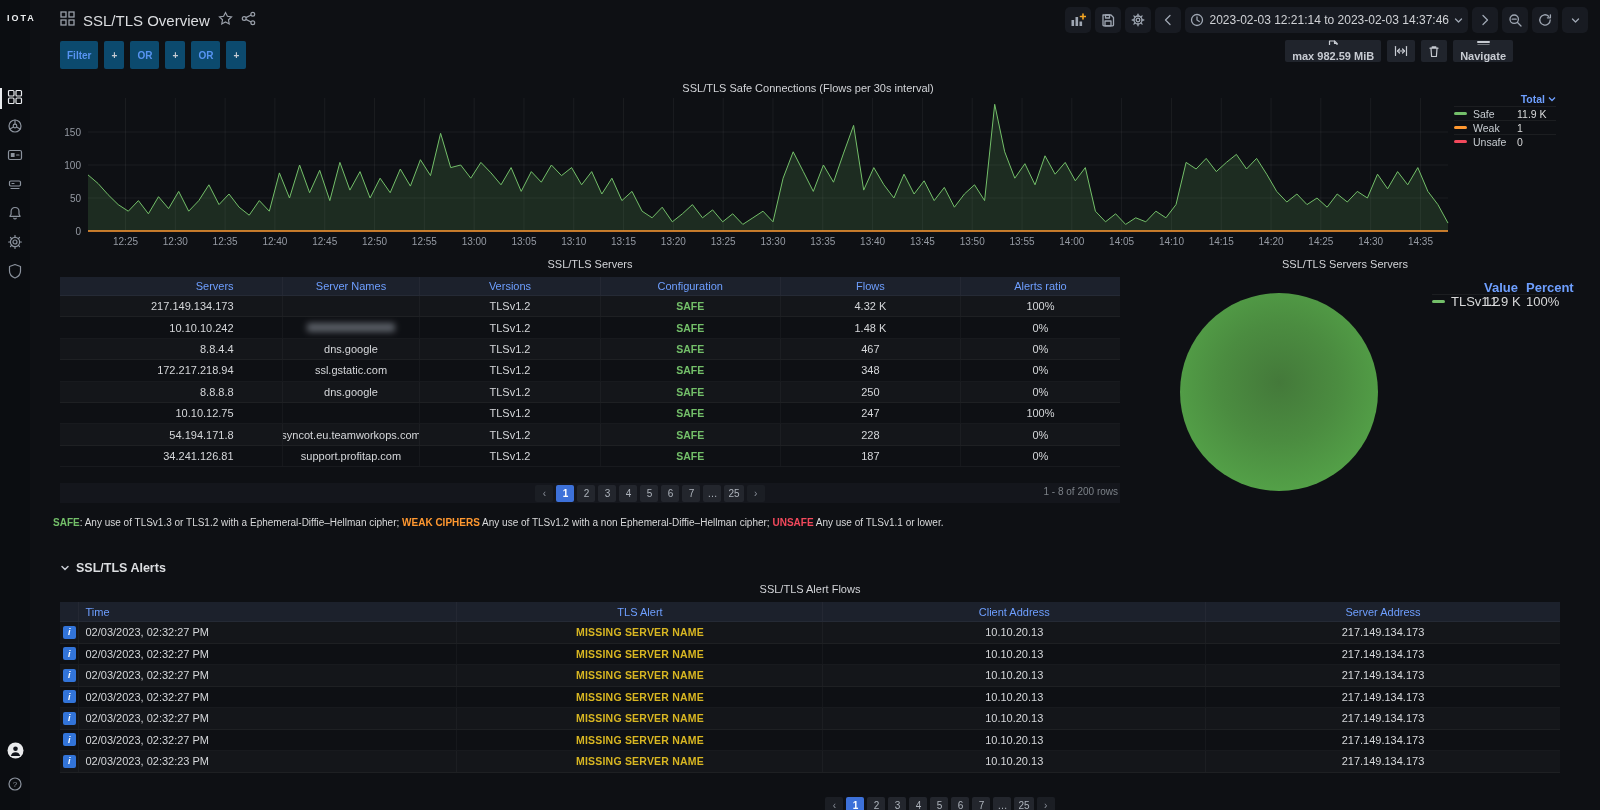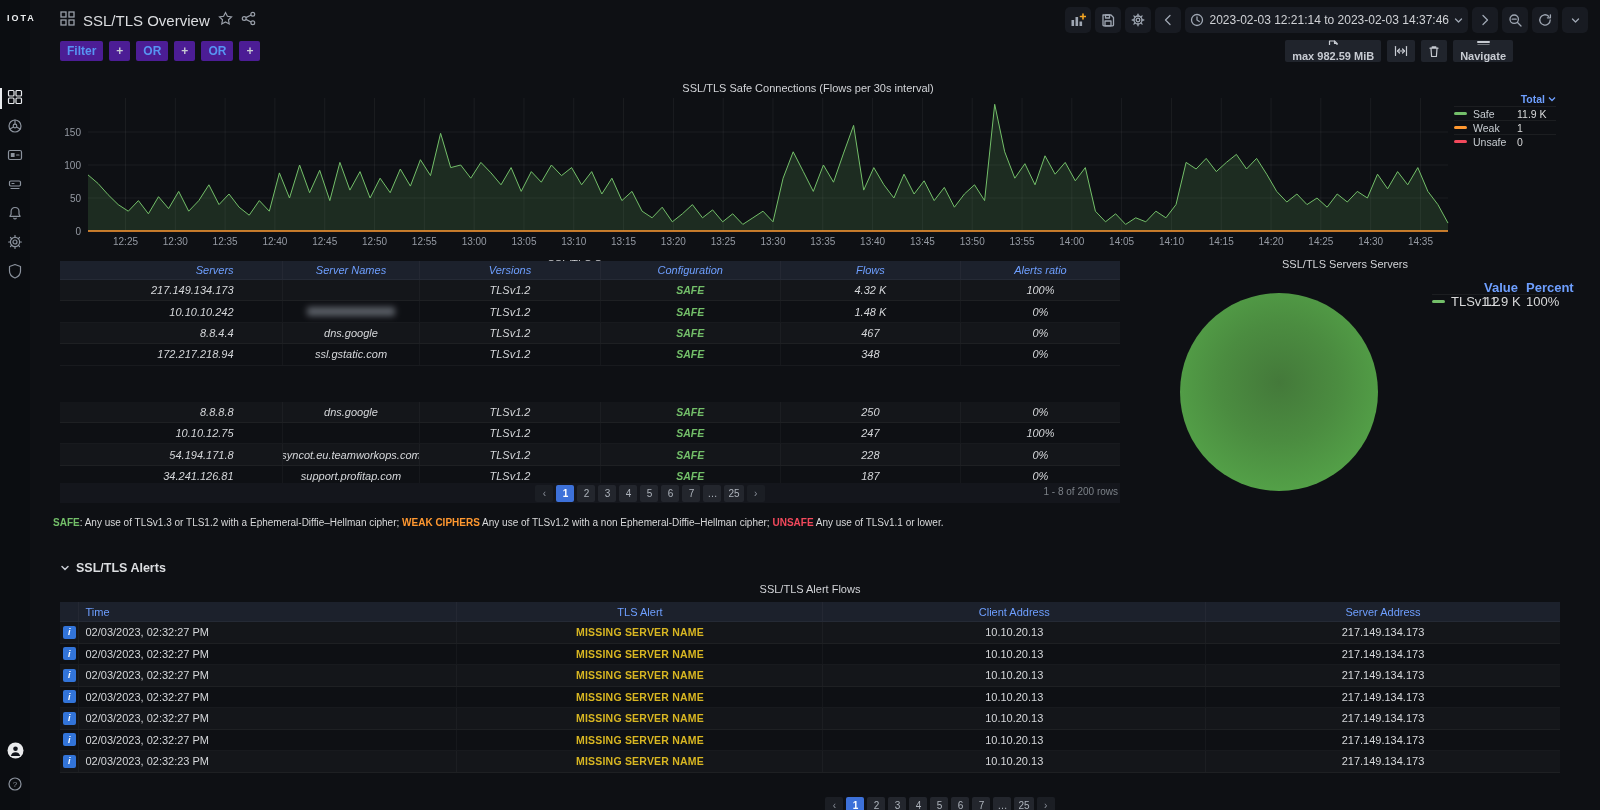--- a/index.html
+++ b/index.html
@@ -23,21 +23,21 @@
   .page-title { font-size:15px; font-weight:500; color:#dcdee1; }
   .tb-right { margin-left:auto; display:flex; align-items:center; gap:4px; }
   .ibtn { height:26px; min-width:26px; padding:0 5px; background:#181b22; border-radius:5px; display:flex; align-items:center; justify-content:center; gap:5px; cursor:pointer; }
   .ibtn svg { stroke:#9fa7b3; fill:none; stroke-width:1.3; stroke-linecap:round; stroke-linejoin:round; }
   .time-text { font-size:12px; color:#d0d2d6; white-space:nowrap; }
 
   
   .filterbar { position:absolute; left:60px; top:40px; right:60px; height:24px; }
   .fb-left { position:absolute; left:0; top:1px; display:flex; gap:6px; }
   .fb-right { position:absolute; right:27px; top:0; display:flex; gap:6px; }
-  .fbtn { height:20px; min-width:20px; padding:0 7px; background:#4c1d95; border-radius:2px; font-size:12px; font-weight:700; color:#c7cbd2; display:flex; align-items:center; justify-content:center; gap:5px; cursor:pointer; }
+  .fbtn { height:28px; min-width:20px; padding:0 7px; background:#0c4a6e; border-radius:2px; font-size:10px; font-weight:700; color:#c7cbd2; display:flex; align-items:center; justify-content:center; gap:5px; cursor:pointer; }
   .fbtn.blue { color:#5794f2; }
   .fb-right .fbtn { height:22px; background:#20242c; font-size:11px;flex-direction:column; }
   .fb-right svg { stroke:#c7cbd2; fill:none; stroke-width:1.2; stroke-linecap:round; stroke-linejoin:round; }
 
   
   .panel-title { position:absolute; left:0; right:0; text-align:center; font-size:11px; font-weight:500; color:#d2d4d8; }
   .panel-ts { position:absolute; left:60px; top:66px; width:1496px; height:190px; }
   #ts-svg { position:absolute; left:0; top:24px; }
   .ylab,.xlab { fill:#959aa3; font-size:10px; font-family:"Liberation Sans",sans-serif; }
   .grid { stroke:rgba(255,255,255,0.055); stroke-width:1; }
@@ -59,21 +59,21 @@
   .tcell { display:flex; align-items:center; font-size:11px; color:#d5d7da; border-right:1px solid rgba(255,255,255,0.035); padding:0 6px; overflow:hidden; white-space:nowrap; }
   .tcell:last-child { border-right:none; }
   .th { color:#6e9fff; font-weight:500; cursor:pointer; }
   .c-green { color:#73bf69; font-weight:700; font-size:10.5px; }
   .c-gold { color:#d8b622; font-weight:700; font-size:10.5px; letter-spacing:.2px; }
   .pad-r { padding-right:48px; }
   .redacted { display:inline-block; width:88px; height:9px; border-radius:2px; background:#9aa1ac; filter:blur(3px); opacity:.55; }
   .info-ic { width:13px; height:13px; border-radius:2px; background:#3274d9; color:#fff; font-size:9px; font-weight:700; font-style:italic; display:flex; align-items:center; justify-content:center; flex:none; cursor:pointer; }
 
   .panel-servers { position:absolute; left:60px; top:256px; width:1060px; height:252px; }
-  .panel-servers .gtable { top:5px;font-style:italic; }
+  .panel-servers .gtable { top:21px; }
   .pg-strip { position:absolute; left:0; right:0; top:227px; height:20px; background:#14161c; display:flex; align-items:center; }
   .pagination { display:flex; align-items:center; gap:3px; }
   .pg-strip .pagination { margin:0 auto; padding-left:120px; }
   .pg-btn { min-width:18px; height:17px; padding:0 4px; background:#23262d; border-radius:2px; color:#aeb4bc; font-size:10px; display:flex; align-items:center; justify-content:center; cursor:pointer; }
   .pg-btn.active { background:#3d71d9; color:#fff; font-weight:700; }
   .pg-btn.nav { background:#1b1e24; color:#8b919b; }
   .range-text { position:absolute; right:2px; top:3px; font-size:10px; color:#7b8087; }
 
   .panel-pie { position:absolute; left:1130px; top:256px; width:430px; height:252px; }
   .pie { position:absolute; left:50px; top:37px; width:198px; height:198px; border-radius:50%;
@@ -437,21 +437,21 @@
         <div class="tcell" style="width: 15%; justify-content: center;">0%</div>
       </div>
       <div class="trow" style="height: 21.4px;">
         <div class="tcell pad-r" style="width: 21%; justify-content: flex-end;">172.217.218.94</div>
         <div class="tcell" style="width: 13%; justify-content: center;">ssl.gstatic.com</div>
         <div class="tcell" style="width: 17%; justify-content: center;">TLSv1.2</div>
         <div class="tcell c-green" style="width: 17%; justify-content: center;">SAFE</div>
         <div class="tcell" style="width: 17%; justify-content: center;">348</div>
         <div class="tcell" style="width: 15%; justify-content: center;">0%</div>
       </div>
-      <div class="trow" style="height: 21.4px; margin-top: 36px;">
+      <div class="trow" style="height: 21.4px;">
         <div class="tcell pad-r" style="width: 21%; justify-content: flex-end;">8.8.8.8</div>
         <div class="tcell" style="width: 13%; justify-content: center;">dns.google</div>
         <div class="tcell" style="width: 17%; justify-content: center;">TLSv1.2</div>
         <div class="tcell c-green" style="width: 17%; justify-content: center;">SAFE</div>
         <div class="tcell" style="width: 17%; justify-content: center;">250</div>
         <div class="tcell" style="width: 15%; justify-content: center;">0%</div>
       </div>
       <div class="trow" style="height: 21.4px;">
         <div class="tcell pad-r" style="width: 21%; justify-content: flex-end;">10.10.12.75</div>
         <div class="tcell" style="width: 13%; justify-content: center;"></div>

